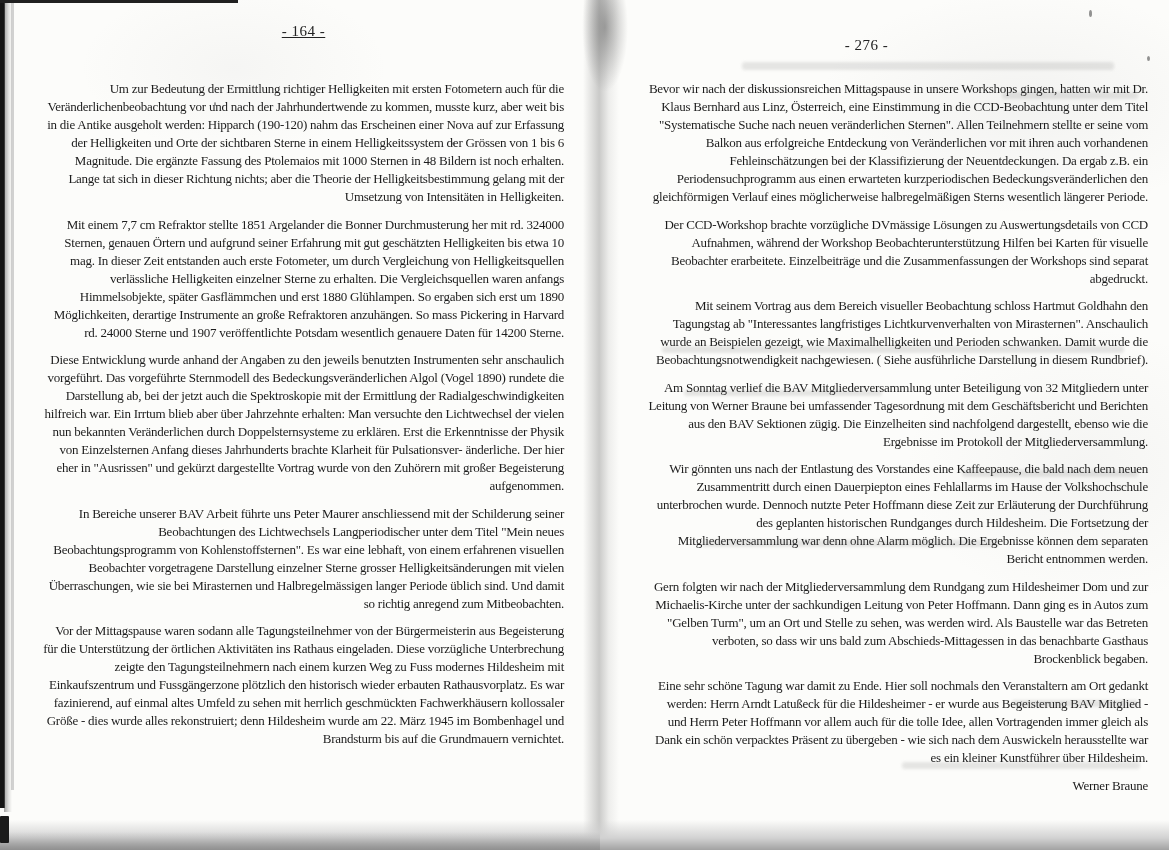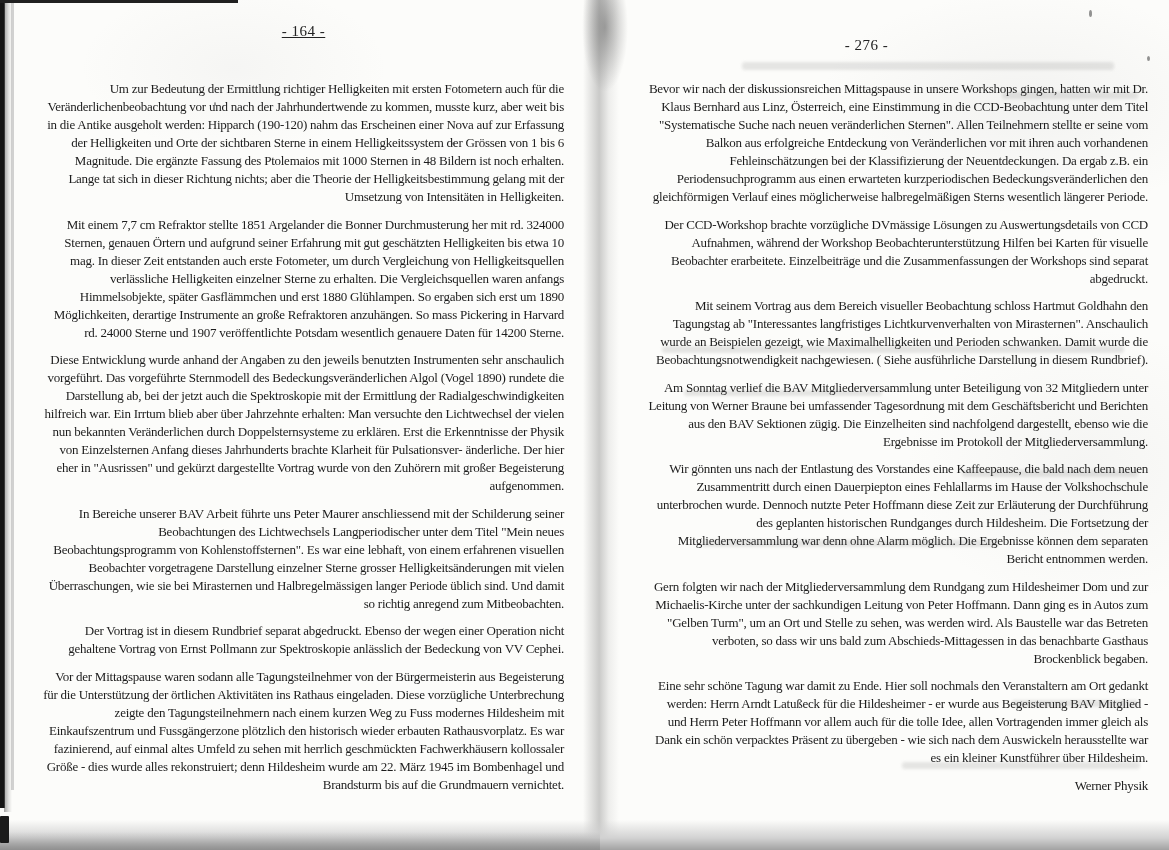--- a/index.html
+++ b/index.html
@@ -62,34 +62,33 @@
 <body>
 
 <div>
 
   <div class="page page-left">
     <div class="page-number">- 164 -</div>
     <p>Um zur Bedeutung der Ermittlung richtiger Helligkeiten mit ersten Fotometern auch für die Veränderlichenbeobachtung vor und nach der Jahrhundertwende zu kommen, musste kurz, aber weit bis in die Antike ausgeholt werden: Hipparch (190-120) nahm das Erscheinen einer Nova auf zur Erfassung der Helligkeiten und Orte der sichtbaren Sterne in einem Helligkeitssystem der Grössen von 1 bis 6 Magnitude. Die ergänzte Fassung des Ptolemaios mit 1000 Sternen in 48 Bildern ist noch erhalten. Lange tat sich in dieser Richtung nichts; aber die Theorie der Helligkeitsbestimmung gelang mit der Umsetzung von Intensitäten in Helligkeiten.</p>
     <p>Mit einem 7,7 cm Refraktor stellte 1851  Argelander die Bonner Durchmusterung her mit rd. 324000 Sternen, genauen Örtern und aufgrund seiner Erfahrung mit gut geschätzten Helligkeiten bis etwa 10 mag. In dieser Zeit entstanden auch erste Fotometer, um durch Vergleichung von Helligkeitsquellen verlässliche Helligkeiten einzelner Sterne zu erhalten. Die Vergleichsquellen waren anfangs Himmelsobjekte, später Gasflämmchen und erst 1880 Glühlampen. So ergaben sich erst um 1890 Möglichkeiten, derartige Instrumente an große Refraktoren anzuhängen. So mass Pickering in Harvard rd. 24000 Sterne und 1907 veröffentlichte Potsdam wesentlich genauere Daten für 14200 Sterne.</p>
     <p>Diese Entwicklung wurde anhand der Angaben zu den jeweils benutzten Instrumenten sehr anschaulich vorgeführt. Das vorgeführte Sternmodell des Bedeckungsveränderlichen Algol (Vogel 1890) rundete die Darstellung ab, bei der jetzt auch die Spektroskopie mit der Ermittlung der Radialgeschwindigkeiten hilfreich war. Ein Irrtum blieb aber über Jahrzehnte erhalten: Man versuchte den Lichtwechsel der vielen nun bekannten Veränderlichen durch Doppelsternsysteme zu erklären. Erst die Erkenntnisse der Physik von Einzelsternen Anfang dieses Jahrhunderts brachte Klarheit für Pulsationsver- änderliche. Der hier eher in "Ausrissen" und gekürzt dargestellte Vortrag wurde von den Zuhörern mit großer Begeisterung aufgenommen.</p>
     <p>In Bereiche unserer BAV Arbeit führte uns Peter Maurer anschliessend mit der Schilderung seiner Beobachtungen des  Lichtwechsels Langperiodischer unter dem Titel "Mein neues Beobachtungsprogramm von Kohlenstoffsternen". Es war eine lebhaft, von einem erfahrenen visuellen Beobachter vorgetragene Darstellung  einzelner Sterne grosser Helligkeitsänderungen mit vielen Überraschungen, wie sie bei Mirasternen und Halbregelmässigen langer Periode üblich sind. Und damit so richtig anregend zum Mitbeobachten.</p>
-    <p>Der Vortrag ist in diesem Rundbrief separat abgedruckt. Ebenso der wegen einer Operation nicht gehaltene Vortrag  von Ernst Pollmann zur Spektroskopie anlässlich der Bedeckung von VV Cephei.</p>
     <p>Vor der Mittagspause waren sodann alle Tagungsteilnehmer von der Bürgermeisterin aus Begeisterung für die Unterstützung der örtlichen Aktivitäten ins Rathaus eingeladen. Diese vorzügliche Unterbrechung zeigte den Tagungsteilnehmern nach einem kurzen Weg zu Fuss modernes Hildesheim mit Einkaufszentrum und Fussgängerzone plötzlich den historisch wieder erbauten  Rathausvorplatz. Es war fazinierend, auf einmal altes Umfeld zu sehen mit herrlich geschmückten Fachwerkhäusern kollossaler Größe - dies wurde alles rekonstruiert; denn Hildesheim wurde am 22. März 1945 im Bombenhagel und Brandsturm bis auf die Grundmauern vernichtet.</p>
   </div>
 
   <div class="page page-right">
     <div class="page-number">- 276 -</div>
     <p>Bevor wir nach der diskussionsreichen  Mittagspause in unsere Workshops gingen, hatten wir mit Dr. Klaus Bernhard aus Linz, Österreich, eine Einstimmung in die CCD-Beobachtung unter dem Titel "Systematische Suche nach neuen veränderlichen Sternen". Allen Teilnehmern stellte er seine vom Balkon aus erfolgreiche Entdeckung von Veränderlichen vor mit ihren auch vorhandenen Fehleinschätzungen bei der Klassifizierung der Neuentdeckungen. Da ergab z.B. ein Periodensuchprogramm aus einen erwarteten kurzperiodischen Bedeckungsveränderlichen den gleichförmigen Verlauf eines möglicherweise halbregelmäßigen Sterns wesentlich längerer Periode.</p>
     <p>Der CCD-Workshop brachte vorzügliche DVmässige Lösungen zu Auswertungsdetails von CCD Aufnahmen, während der Workshop Beobachterunterstützung Hilfen bei Karten für visuelle Beobachter erarbeitete. Einzelbeiträge und die Zusammenfassungen der Workshops sind separat abgedruckt.</p>
     <p>Mit seinem Vortrag aus dem Bereich visueller Beobachtung schloss Hartmut Goldhahn den Tagungstag ab "Interessantes langfristiges Lichtkurvenverhalten von Mirasternen". Anschaulich wurde an Beispielen gezeigt, wie Maximalhelligkeiten und Perioden schwanken. Damit wurde die Beobachtungsnotwendigkeit nachgewiesen. ( Siehe ausführliche Darstellung in diesem Rundbrief).</p>
     <p>Am Sonntag verlief die BAV Mitgliederversammlung unter Beteiligung von 32 Mitgliedern unter Leitung von Werner Braune bei umfassender Tagesordnung mit dem Geschäftsbericht und Berichten aus den BAV Sektionen zügig. Die Einzelheiten sind nachfolgend dargestellt, ebenso wie die Ergebnisse im Protokoll der Mitgliederversammlung.</p>
     <p>Wir gönnten uns nach der Entlastung des Vorstandes eine Kaffeepause, die bald nach dem neuen Zusammentritt durch einen Dauerpiepton eines Fehlallarms im Hause der Volkshochschule unterbrochen wurde. Dennoch nutzte Peter Hoffmann diese Zeit zur Erläuterung der Durchführung des geplanten historischen Rundganges durch Hildesheim. Die Fortsetzung der Mitgliederversammlung war denn ohne Alarm möglich. Die Ergebnisse können dem separaten Bericht entnommen werden.</p>
     <p>Gern folgten wir nach der Mitgliederversammlung dem Rundgang zum Hildesheimer Dom und zur Michaelis-Kirche unter der sachkundigen Leitung von Peter Hoffmann. Dann ging es in Autos zum "Gelben Turm", um an Ort und Stelle zu sehen, was werden wird. Als Baustelle war das Betreten verboten, so dass wir uns bald zum Abschieds-Mittagessen in das benachbarte Gasthaus Brockenblick begaben.</p>
     <p>Eine sehr schöne Tagung war damit zu Ende. Hier soll nochmals den Veranstaltern am Ort gedankt werden: Herrn Arndt Latußeck für die Hildesheimer - er wurde aus Begeisterung BAV Mitglied - und Herrn Peter Hoffmann  vor allem auch für die tolle Idee, allen Vortragenden immer gleich als Dank ein schön verpacktes Präsent zu übergeben - wie sich nach dem Auswickeln herausstellte war es ein kleiner Kunstführer über Hildesheim.</p>
-    <p class="signature">Werner Physik</p>
+    <p class="signature">Werner Braune</p>
   </div>
 
   <div class="a left-edge-bar"></div>
   <div class="a left-edge-shadow"></div>
   <div class="a left-page-crease"></div>
   <div class="a top-edge-line"></div>
   <div class="a spine-shadow"></div>
   <div class="a spine-shadow-top"></div>
   <div class="a bottom-scan-gradient"></div>
   <div class="a bottom-scan-dark"></div>

